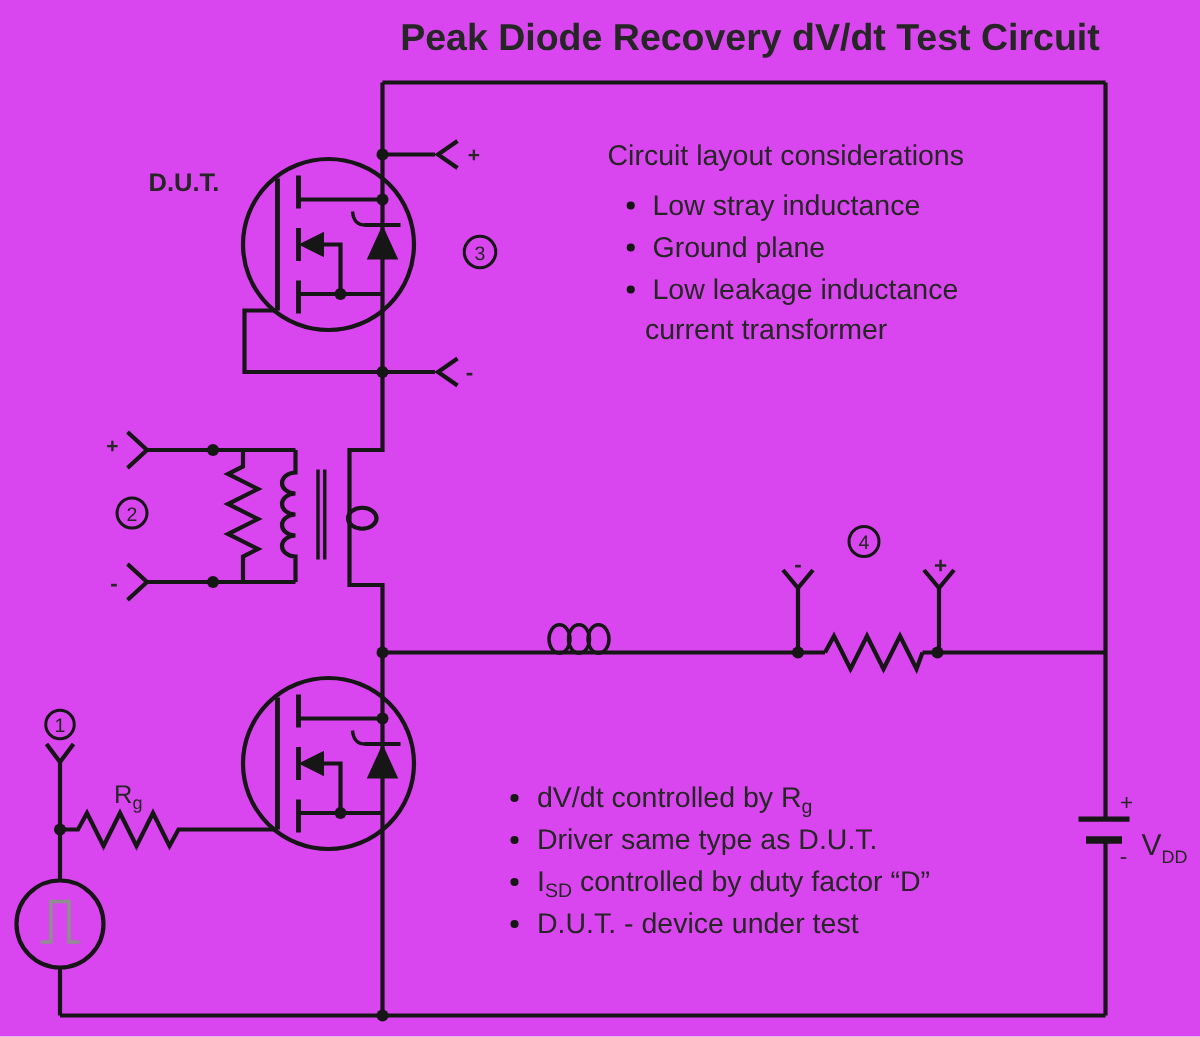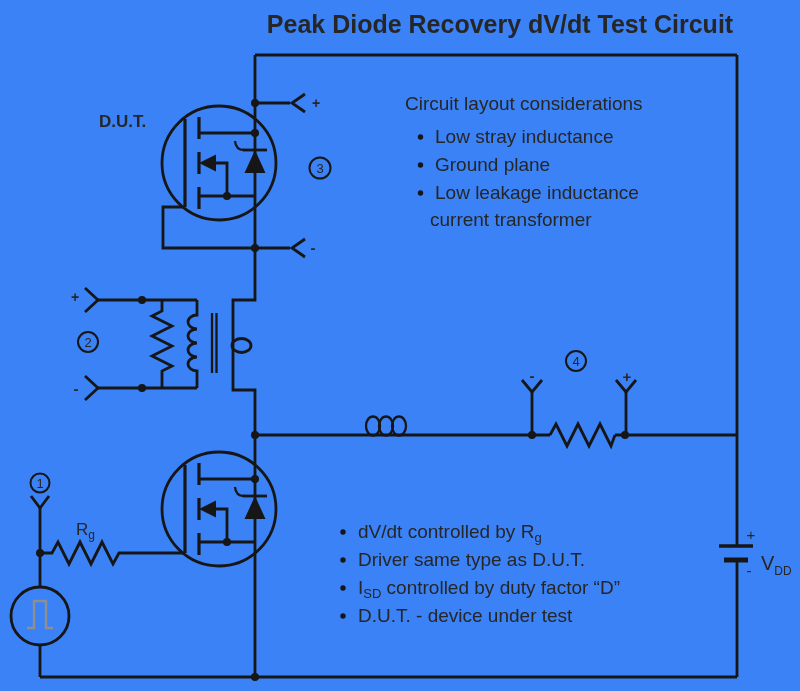--- a/index.html
+++ b/index.html
@@ -1,16 +1,16 @@
 <!DOCTYPE html>
 <html><head>
 <meta charset="utf-8">
 <style>
   html,body{margin:0;padding:0;background:#ffffff;}
-  .stage{position:relative;width:800px;height:691px;background:#3b82f6;overflow:hidden;
+  .stage{position:relative;width:800px;height:691px;background:#d946ef;overflow:hidden;
          font-family:"Liberation Sans", sans-serif;}
   svg text{font-family:"Liberation Sans", sans-serif;fill:#262626;}
   .wire{stroke:#161616;stroke-width:2.8;fill:none;}
   .thin{stroke:#161616;stroke-width:2.3;fill:none;}
   .sym{stroke:#161616;stroke-width:3.2;fill:none;}
   .dot{fill:#161616;stroke:none;}
   .blk{fill:#161616;stroke:none;}
   .mark{stroke:#161616;stroke-width:2;fill:none;}
   .pulse{stroke:#8f8f8f;stroke-width:2.4;fill:none;}
 </style>

